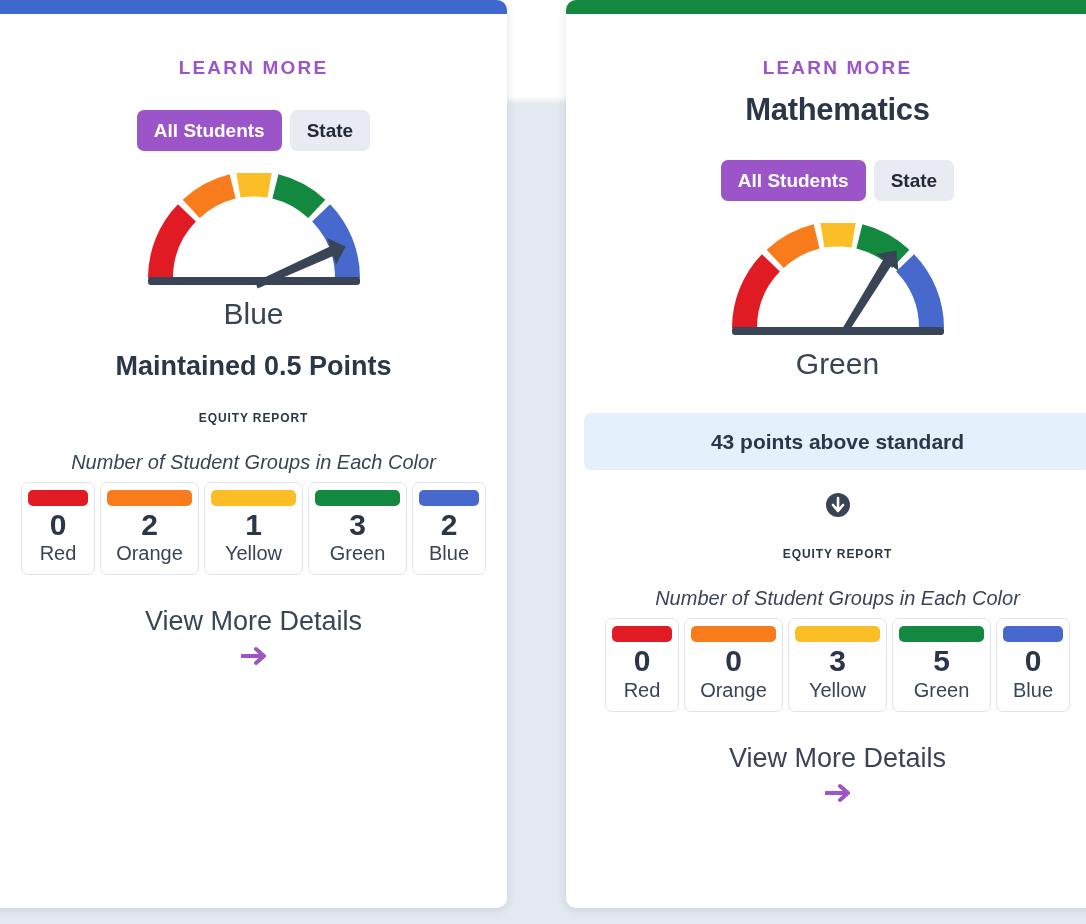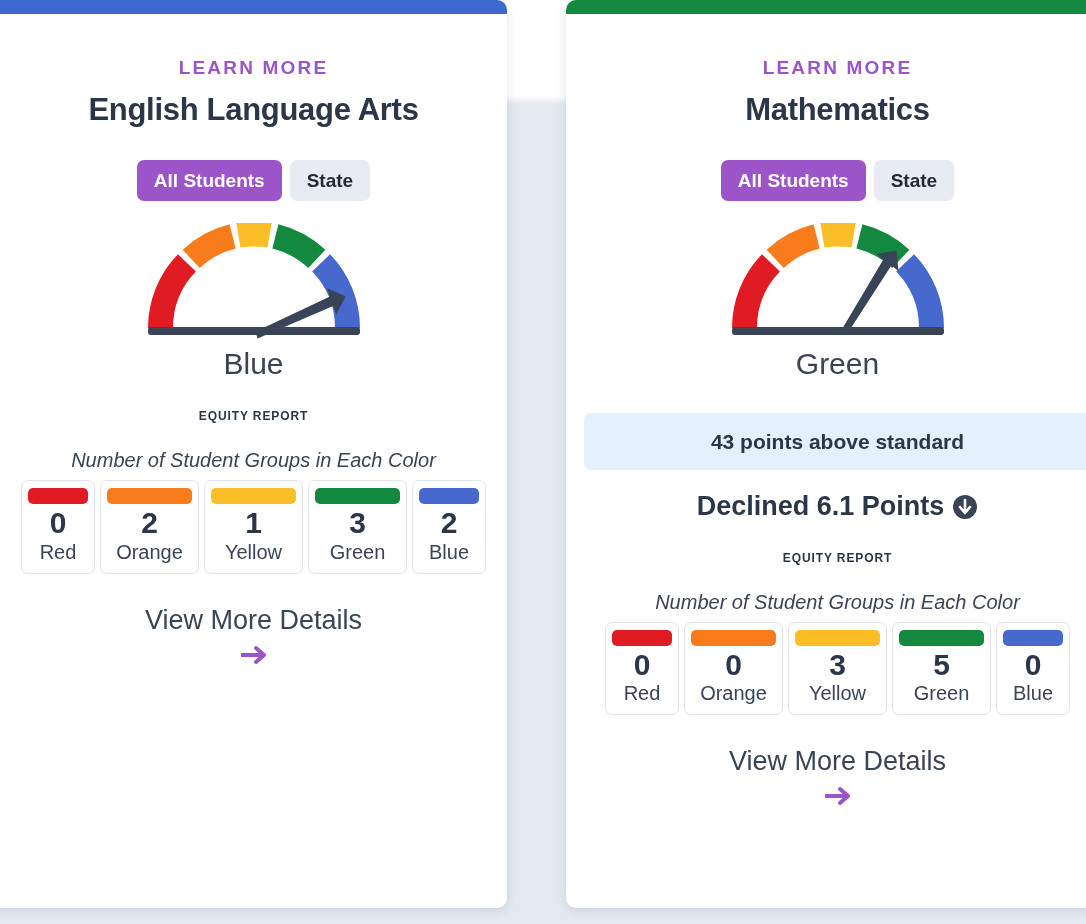--- a/index.html
+++ b/index.html
@@ -197,21 +197,20 @@
 
 <div class="page-bg"></div>
 
 <div class="cards">
 
   <div class="card card-ela">
     <div class="card-topbar" style="background:#3f68ce"></div>
     <div class="card-inner">
 
       <div class="learn-more">LEARN MORE</div>
-      <div class="subject-title">English Language Arts</div>
 
       <div class="toggle-row">
         <button class="toggle-btn active">All Students</button>
         <button class="toggle-btn inactive">State</button>
       </div>
 
       <div class="gauge-wrap">
         <svg class="gauge-svg" width="226" height="118" viewBox="0 0 226 118">
           <g fill="none" stroke-width="25">
             <path d="M 19.5 105 A 93.5 93.5 0 0 1 45.9 39.9" stroke="#e01b24"></path>
@@ -223,20 +222,23 @@
           <g transform="translate(113,105) rotate(-19)">
             <path d="M 0 4 L 82 -5 L 82 -14 L 97 0 L 82 14 L 82 5 L 0 11 Z" fill="#3a4457"></path>
           </g>
           <rect x="7" y="104" width="212" height="8" rx="3" fill="#3a4457"></rect>
         </svg>
       </div>
 
       <div class="gauge-label">Blue</div>
 
 
+      <div class="change-line">
+        <span>Maintained 0.5 Points</span>
+      </div>
 
       <div class="equity-title">EQUITY REPORT</div>
       <div class="equity-sub">Number of Student Groups in Each Color</div>
 
       <div class="equity-row">
         <div class="equity-box">
           <div class="equity-pill" style="background:#e01b24"></div>
           <div class="equity-count">0</div>
           <div class="equity-name">Red</div>
         </div>
@@ -298,21 +300,20 @@
           </g>
           <rect x="7" y="104" width="212" height="8" rx="3" fill="#3a4457"></rect>
         </svg>
       </div>
 
       <div class="gauge-label">Green</div>
 
       <div class="status-banner">43 points above standard</div>
 
       <div class="change-line">
-        <span>Declined 6.1 Points</span>
         <svg class="decline-icon" viewBox="0 0 26 26">
           <circle cx="13" cy="13" r="12" fill="#3a4457"></circle>
           <path d="M13 6 V17 M8 13 L13 19 L18 13" fill="none" stroke="#ffffff" stroke-width="2.6" stroke-linecap="round" stroke-linejoin="round"></path>
         </svg>
       </div>
 
       <div class="equity-title">EQUITY REPORT</div>
       <div class="equity-sub">Number of Student Groups in Each Color</div>
 
       <div class="equity-row">

